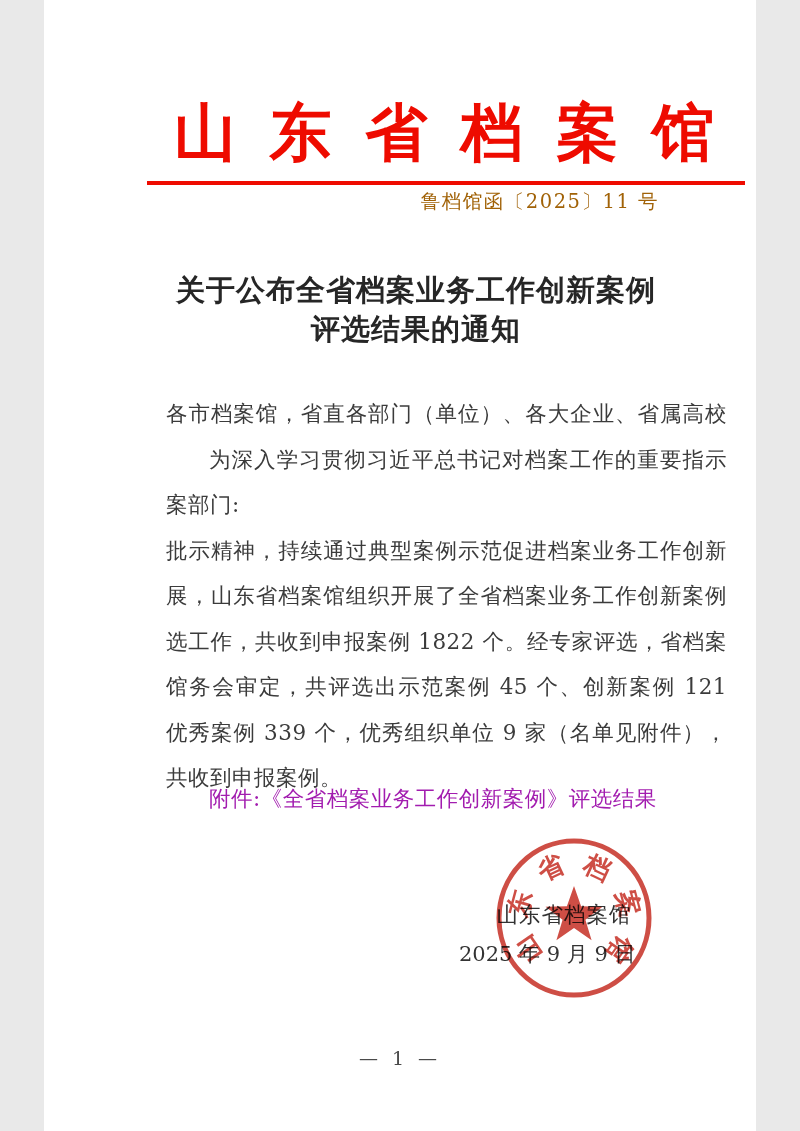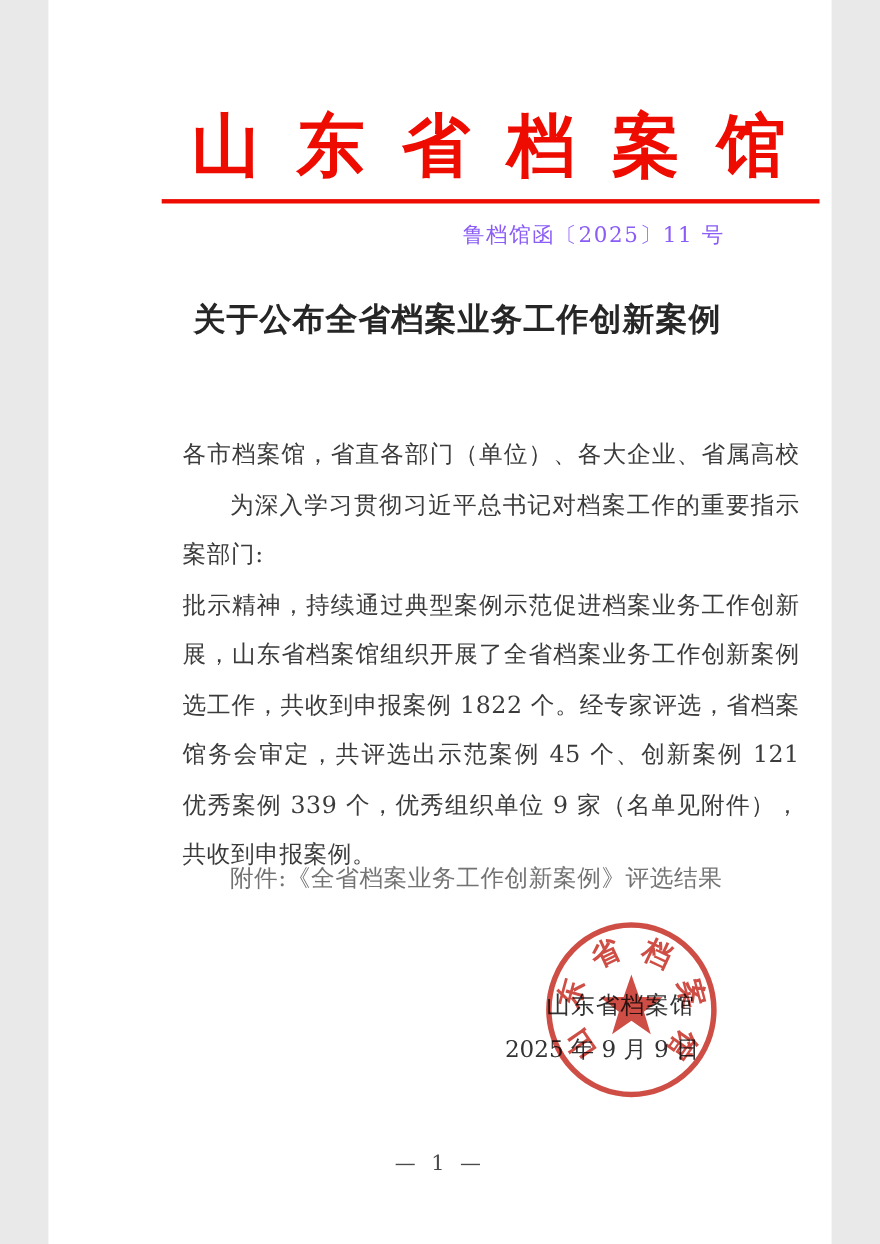--- a/index.html
+++ b/index.html
@@ -32,26 +32,26 @@
   .red-line {
     position: absolute;
     top: 181px;
     left: 103px;
     width: 598px;
     height: 4px;
     background: #ee0b00;
   }
   .doc-number {
     position: absolute;
-    top: 200px;
+    top: 188px;
     right: 97px;
     font-size: 19.5px;
     line-height: 28px;
     letter-spacing: 1.5px;
-    color: #8b5cf6;
+    color: #a16207;
   }
 
   
   .doc-title {
     position: absolute;
     top: 271px;
     left: 0;
     width: 100%;
     text-align: center;
     font-size: 29px;
@@ -86,21 +86,21 @@
   .body-text .line.indent { text-indent: 2em; }
 
   .attachment {
     position: absolute;
     top: 784px;
     left: 122px;
     width: 561px;
     font-size: 21.5px;
     line-height: 30px;
     text-indent: 2em;
-    color: #737373;
+    color: #a21caf;
     letter-spacing: 0.5px;
     white-space: nowrap;
   }
 
   
   .sign-org {
     position: absolute;
     top: 901px;
     left: 420px;
     width: 200px;
@@ -155,20 +155,21 @@
 <body>
 
 <div class="page">
 
   <div class="org-title">山东省档案馆</div>
   <div class="red-line"></div>
   <div class="doc-number">鲁档馆函〔2025〕11 号</div>
 
   <div class="doc-title">
     <div>关于公布全省档案业务工作创新案例</div>
+    <div>评选结果的通知</div>
   </div>
 
   <div class="body-text">
     <div class="line fill">各市档案馆，省直各部门（单位）、各大企业、省属高校档</div>
     <div class="line fill indent">为深入学习贯彻习近平总书记对档案工作的重要指示</div>
     <div class="line">案部门:</div>
     <div class="line fill">批示精神，持续通过典型案例示范促进档案业务工作创新发</div>
     <div class="line fill">展，山东省档案馆组织开展了全省档案业务工作创新案例评</div>
     <div class="line fill">选工作，共收到申报案例 1822 个。经专家评选，省档案馆</div>
     <div class="line fill">馆务会审定，共评选出示范案例 45 个、创新案例 121 个、</div>

